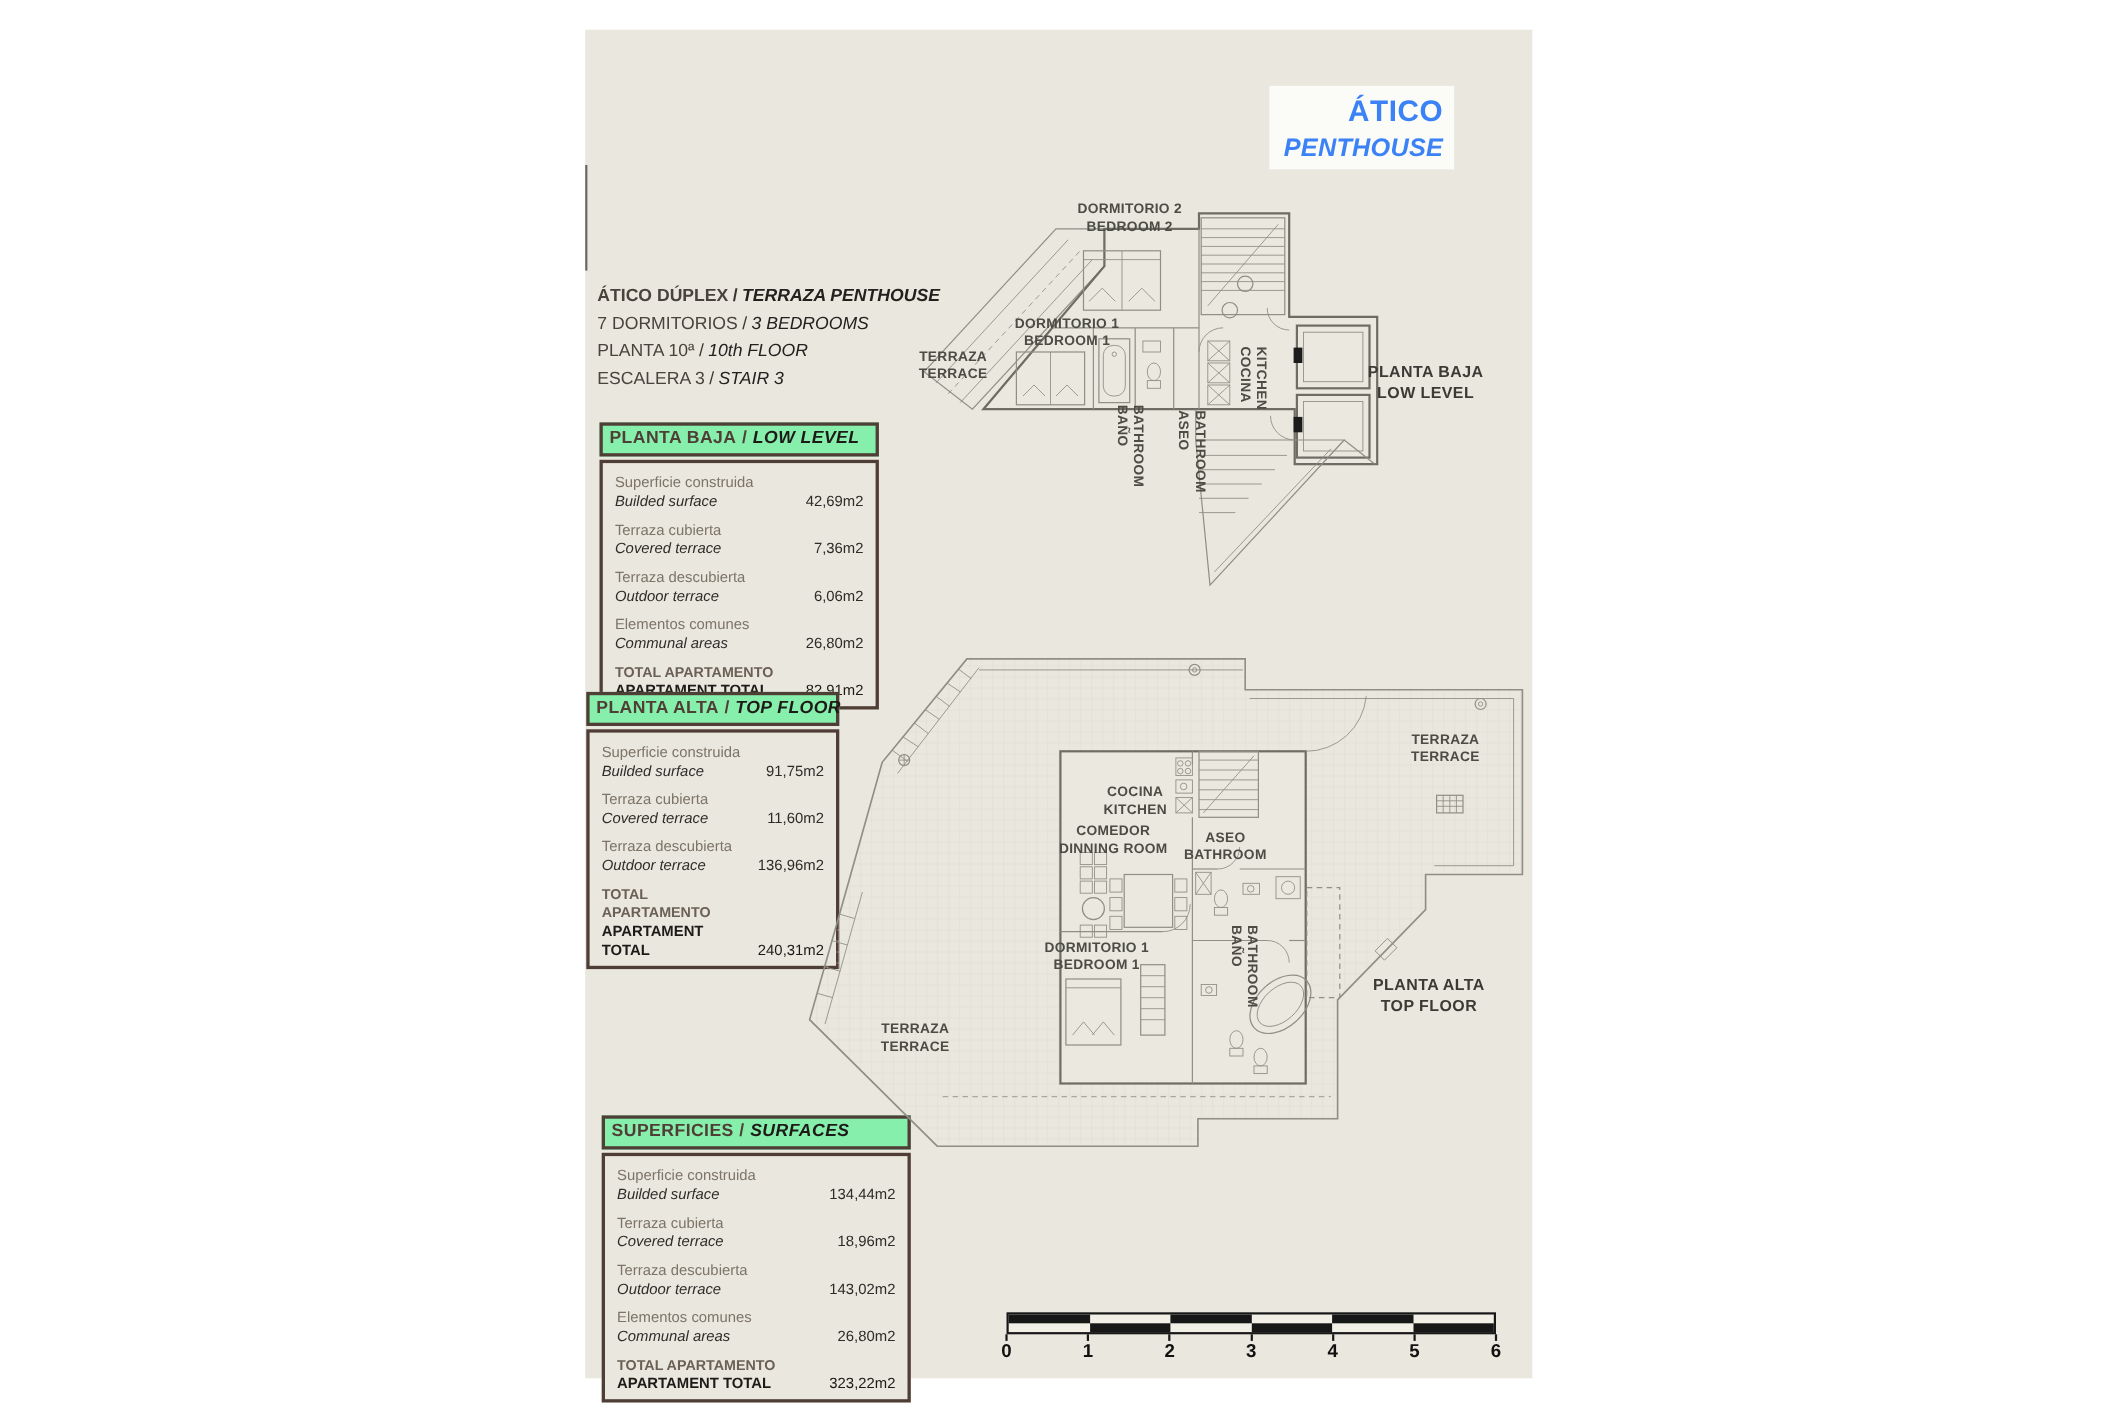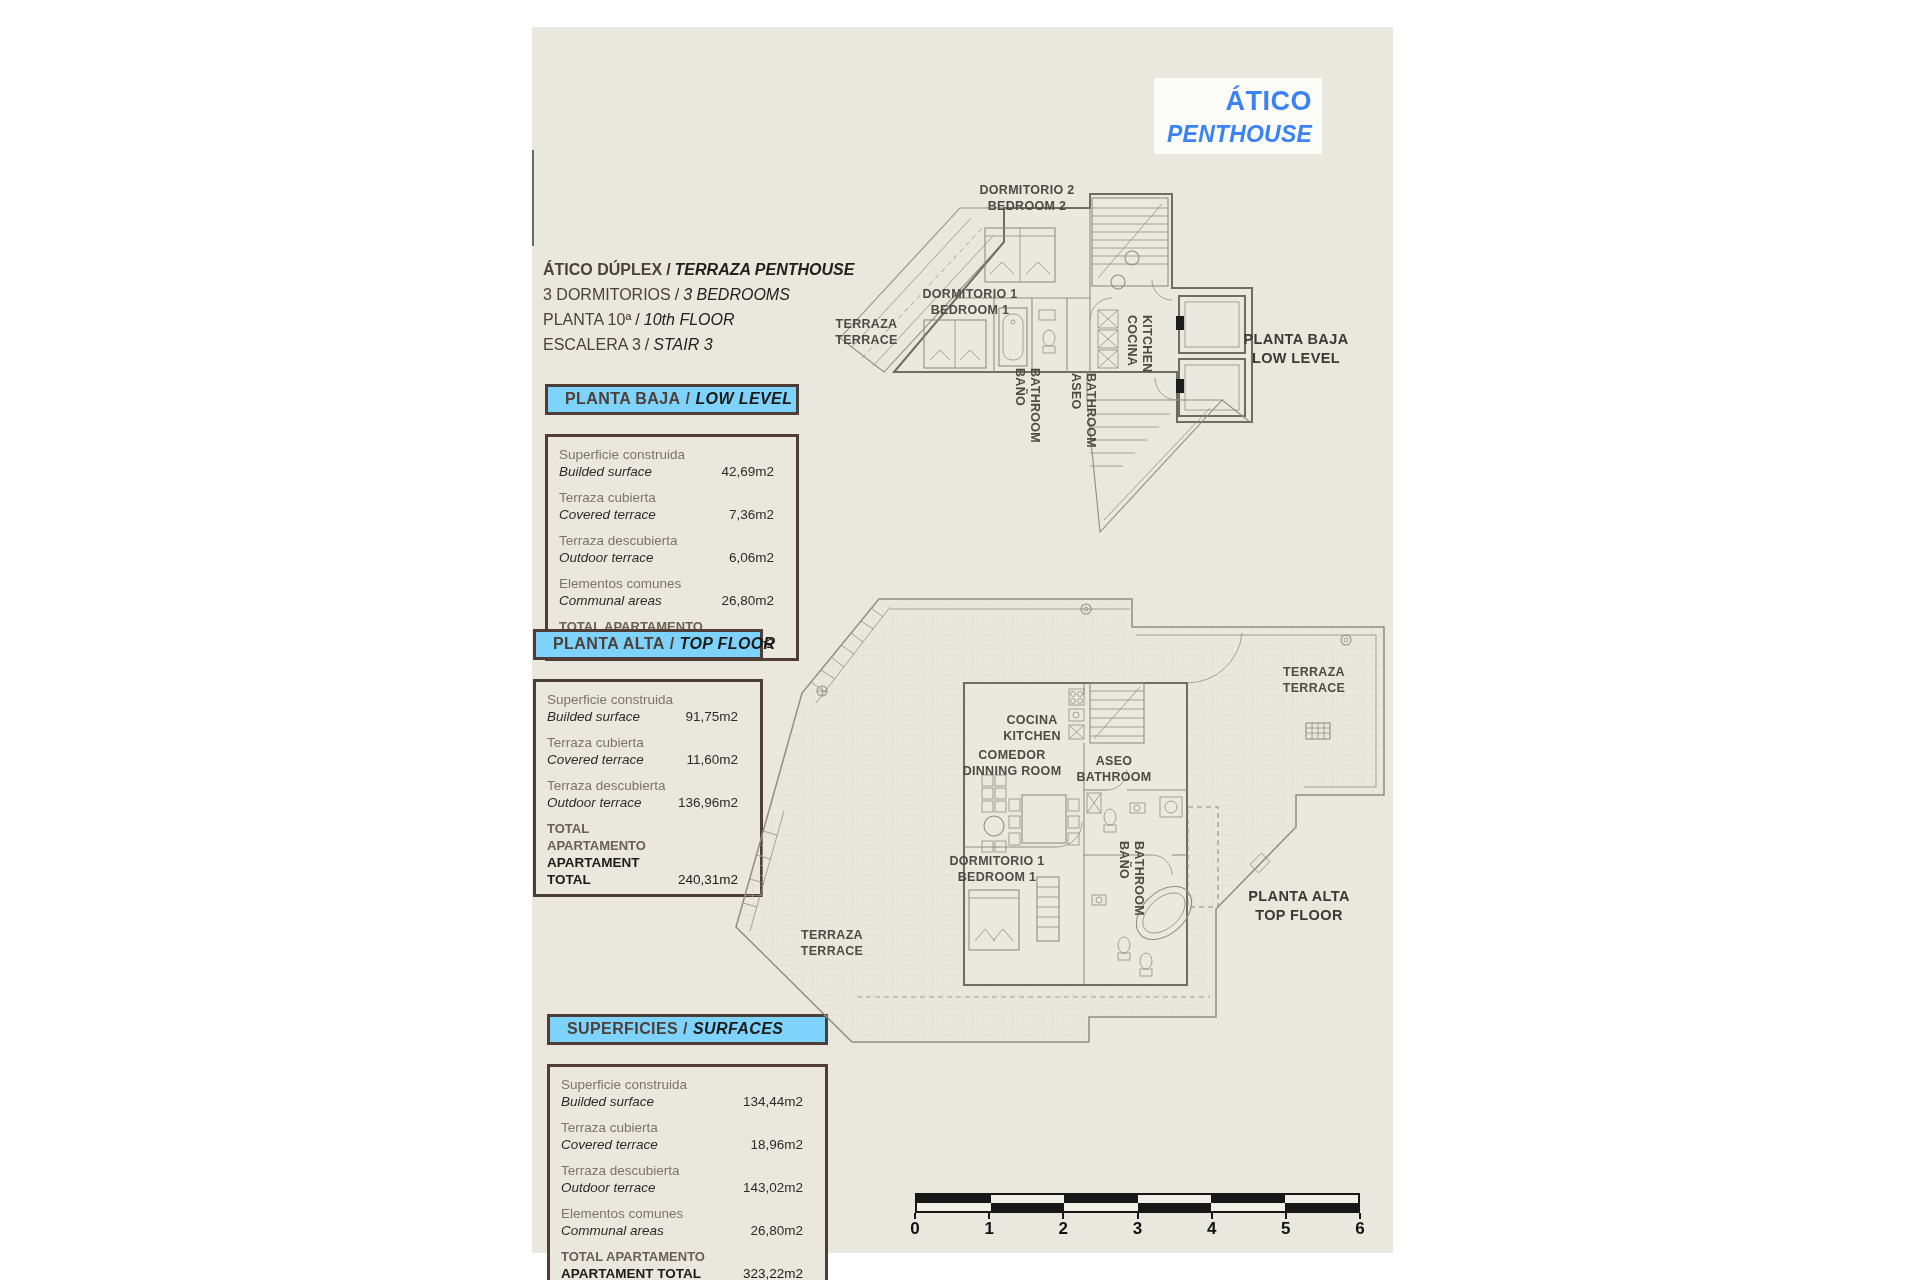--- a/index.html
+++ b/index.html
@@ -15,25 +15,25 @@
 
   
   .desc{position:absolute;left:11px;top:230px;width:330px;}
   .desc-row{font-size:16px;line-height:25px;color:#4a423c;white-space:nowrap;}
   .desc-row .en{font-style:italic;color:#23201d;}
   .desc-row.first .es,.desc-row.first .en,.desc-row.first .sep{font-weight:bold;}
   .desc .sep{margin:0 4px;color:#3a342f;}
 
   
   .sbox{position:absolute;box-sizing:border-box;}
-  .sbox-head{border:3px solid #4f3e36;padding:3px 10px 4px 17px;font-size:16px;font-weight:bold;
-    color:#4f3e36;letter-spacing:.4px;background:#7dd3fc;white-space:nowrap;}
+  .sbox-head{border:3px solid #4f3e36;padding:3px 10px 4px 6px;font-size:16px;font-weight:bold;
+    color:#4f3e36;letter-spacing:.4px;background:#86efac;white-space:nowrap;}
   .sbox-head .en{font-style:italic;color:#1d1a17;}
   .sbox-head .sep{margin:0 5px;}
-  .sbox-body{border:3px solid #4f3e36;margin-top:19px;padding:9px 22px 6px 11px;background:#e9e7de;}
+  .sbox-body{border:3px solid #4f3e36;margin-top:3px;padding:9px 11px 6px 11px;background:#e9e7de;}
   .srow{display:flex;justify-content:space-between;align-items:flex-end;margin-bottom:9px;}
   .srow .l-es{font-size:13.5px;color:#7d7468;line-height:17px;}
   .srow .l-en{font-size:13.5px;font-style:italic;color:#2e2b28;line-height:17px;}
   .srow .srow-value{font-size:13.5px;color:#2e2b28;line-height:17px;padding-left:8px;white-space:nowrap;}
   .srow.total{margin-bottom:0;margin-top:2px;}
   .srow.total .l-es{font-weight:bold;color:#6b6055;font-size:13px;}
   .srow.total .l-en{font-weight:bold;font-style:normal;color:#1d1a17;font-size:13.5px;}
   .srow.total .srow-value{font-weight:normal;color:#1d1a17;}
 
   
@@ -80,21 +80,21 @@
   <div class="title-box">
     <div class="title-es">ÁTICO</div>
     <div class="title-en">PENTHOUSE</div>
   </div>
 
   <div class="desc">
     <div class="desc-row first">
       <span class="es">ÁTICO DÚPLEX</span><span class="sep">/</span><span class="en">TERRAZA PENTHOUSE</span>
     </div>
     <div class="desc-row">
-      <span class="es">3 DORMITORIOS</span><span class="sep">/</span><span class="en">3 BEDROOMS</span>
+      <span class="es">7 DORMITORIOS</span><span class="sep">/</span><span class="en">3 BEDROOMS</span>
     </div>
     <div class="desc-row">
       <span class="es">PLANTA 10ª</span><span class="sep">/</span><span class="en">10th FLOOR</span>
     </div>
     <div class="desc-row">
       <span class="es">ESCALERA 3</span><span class="sep">/</span><span class="en">STAIR 3</span>
     </div>
   </div>
 
   <div class="sbox" style="left:13px;top:357px;width:254px;">

